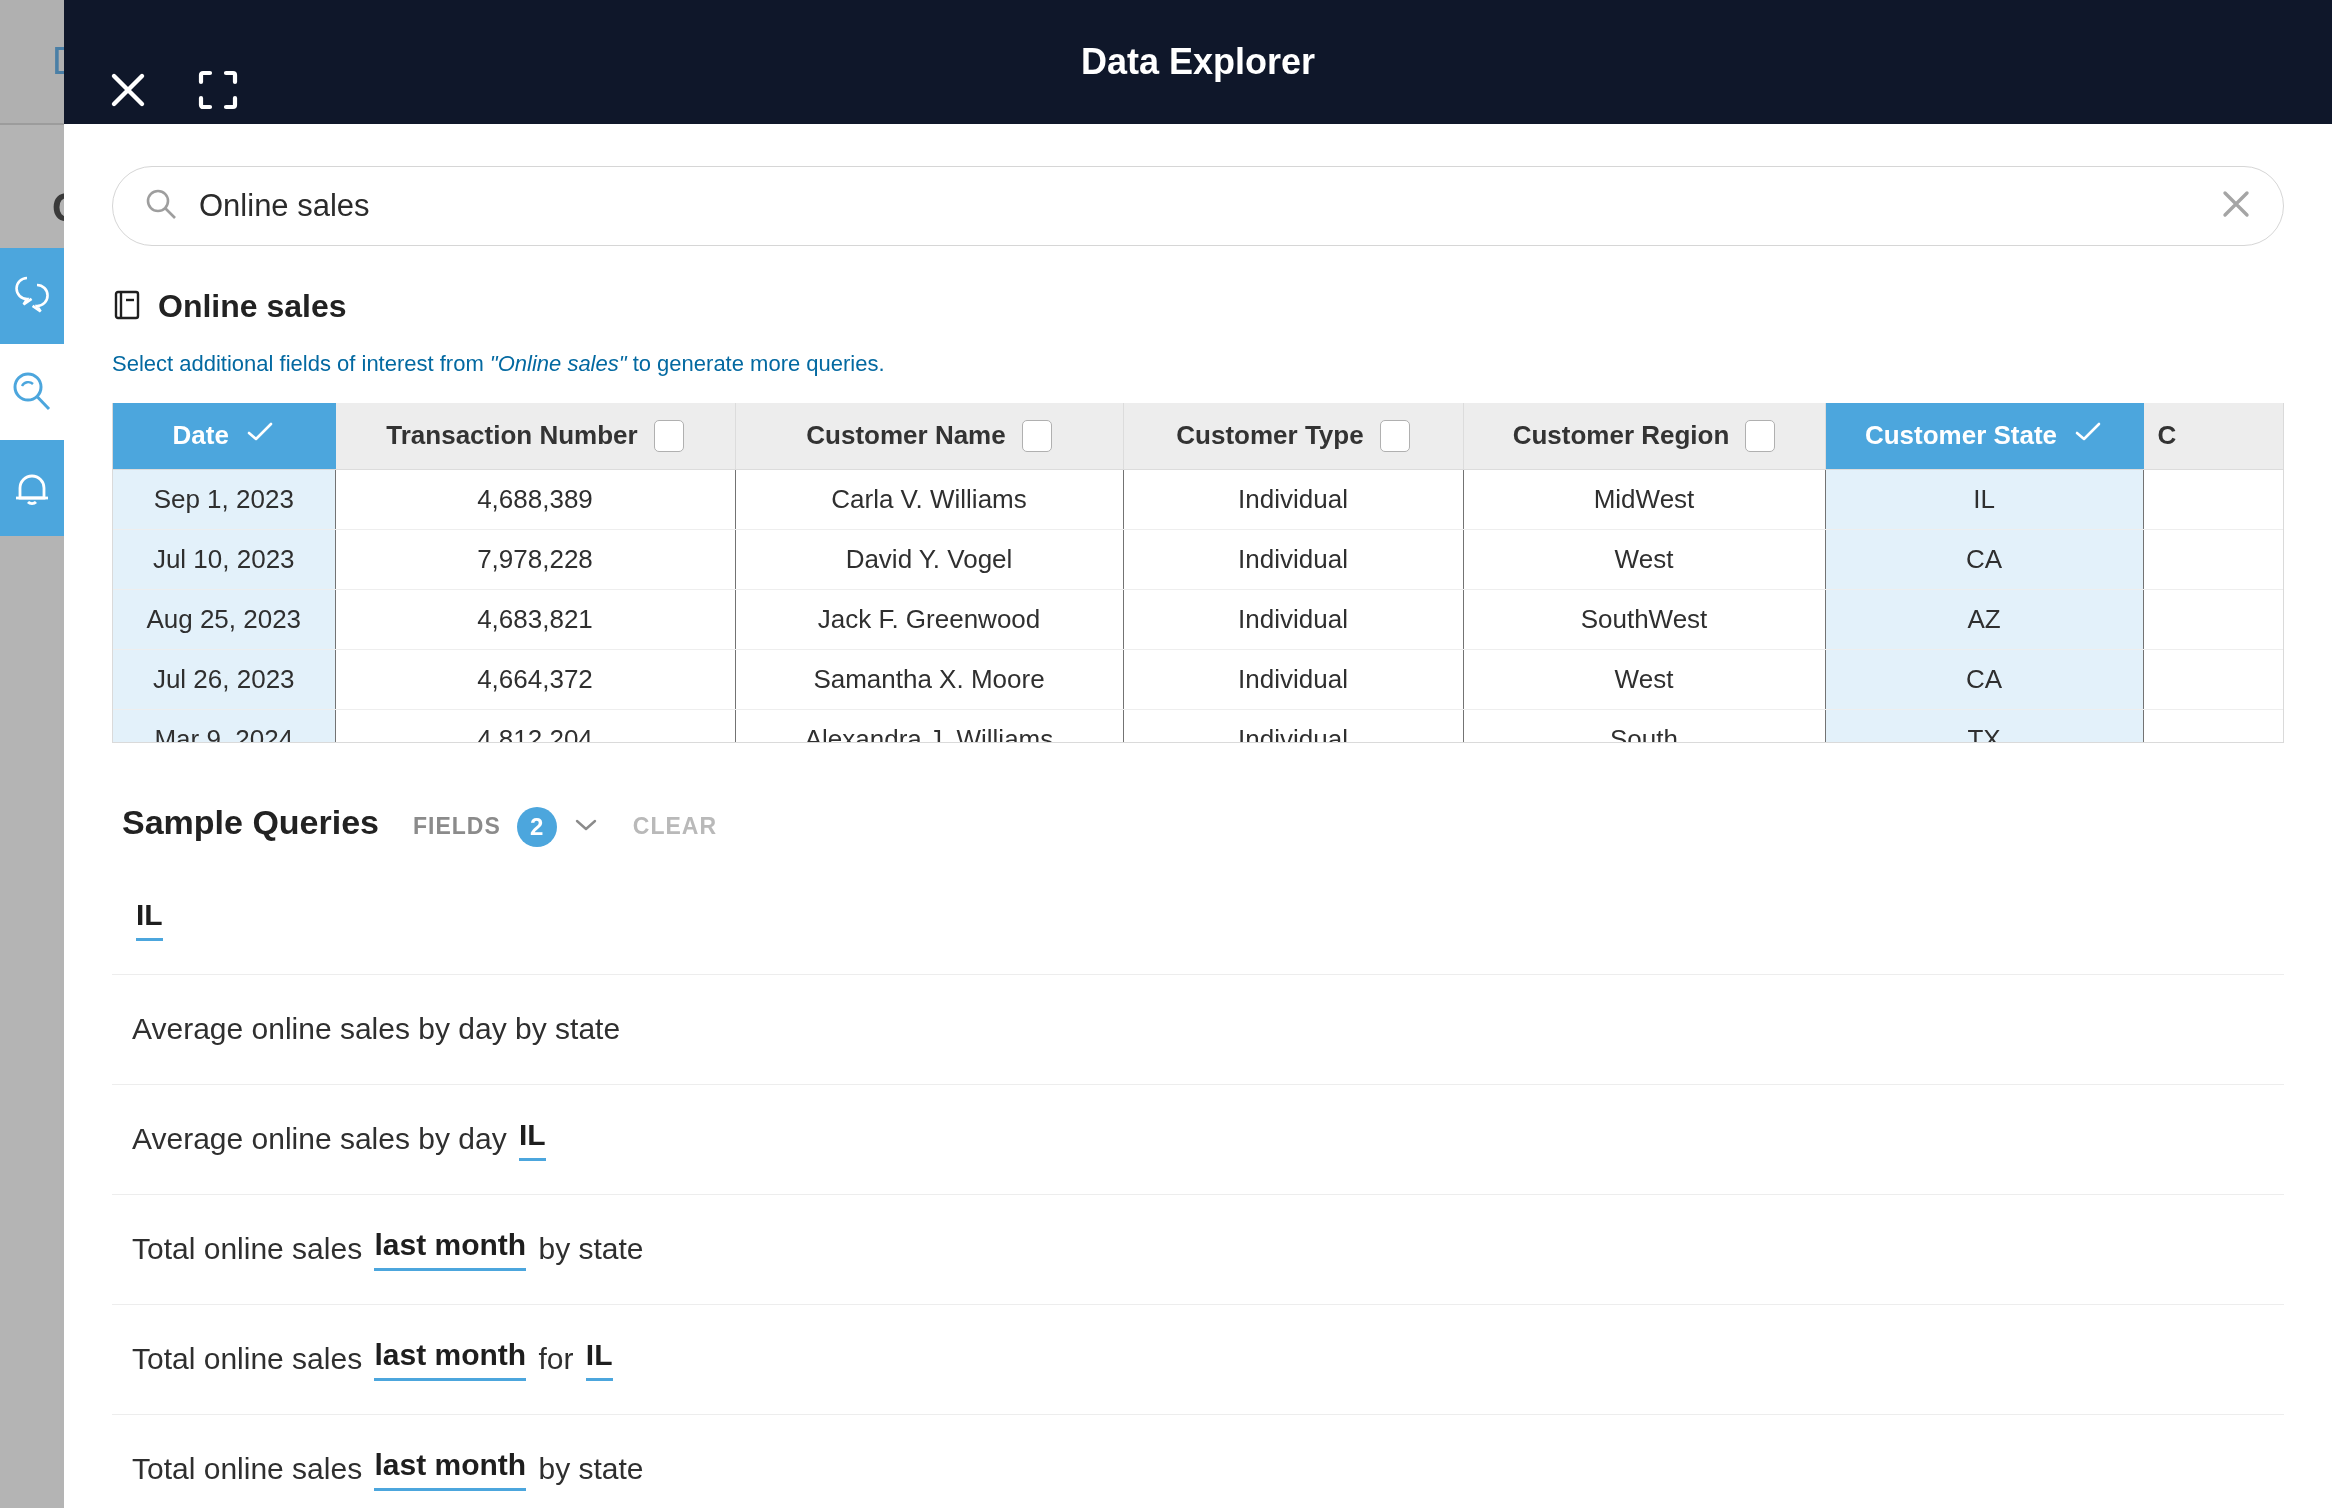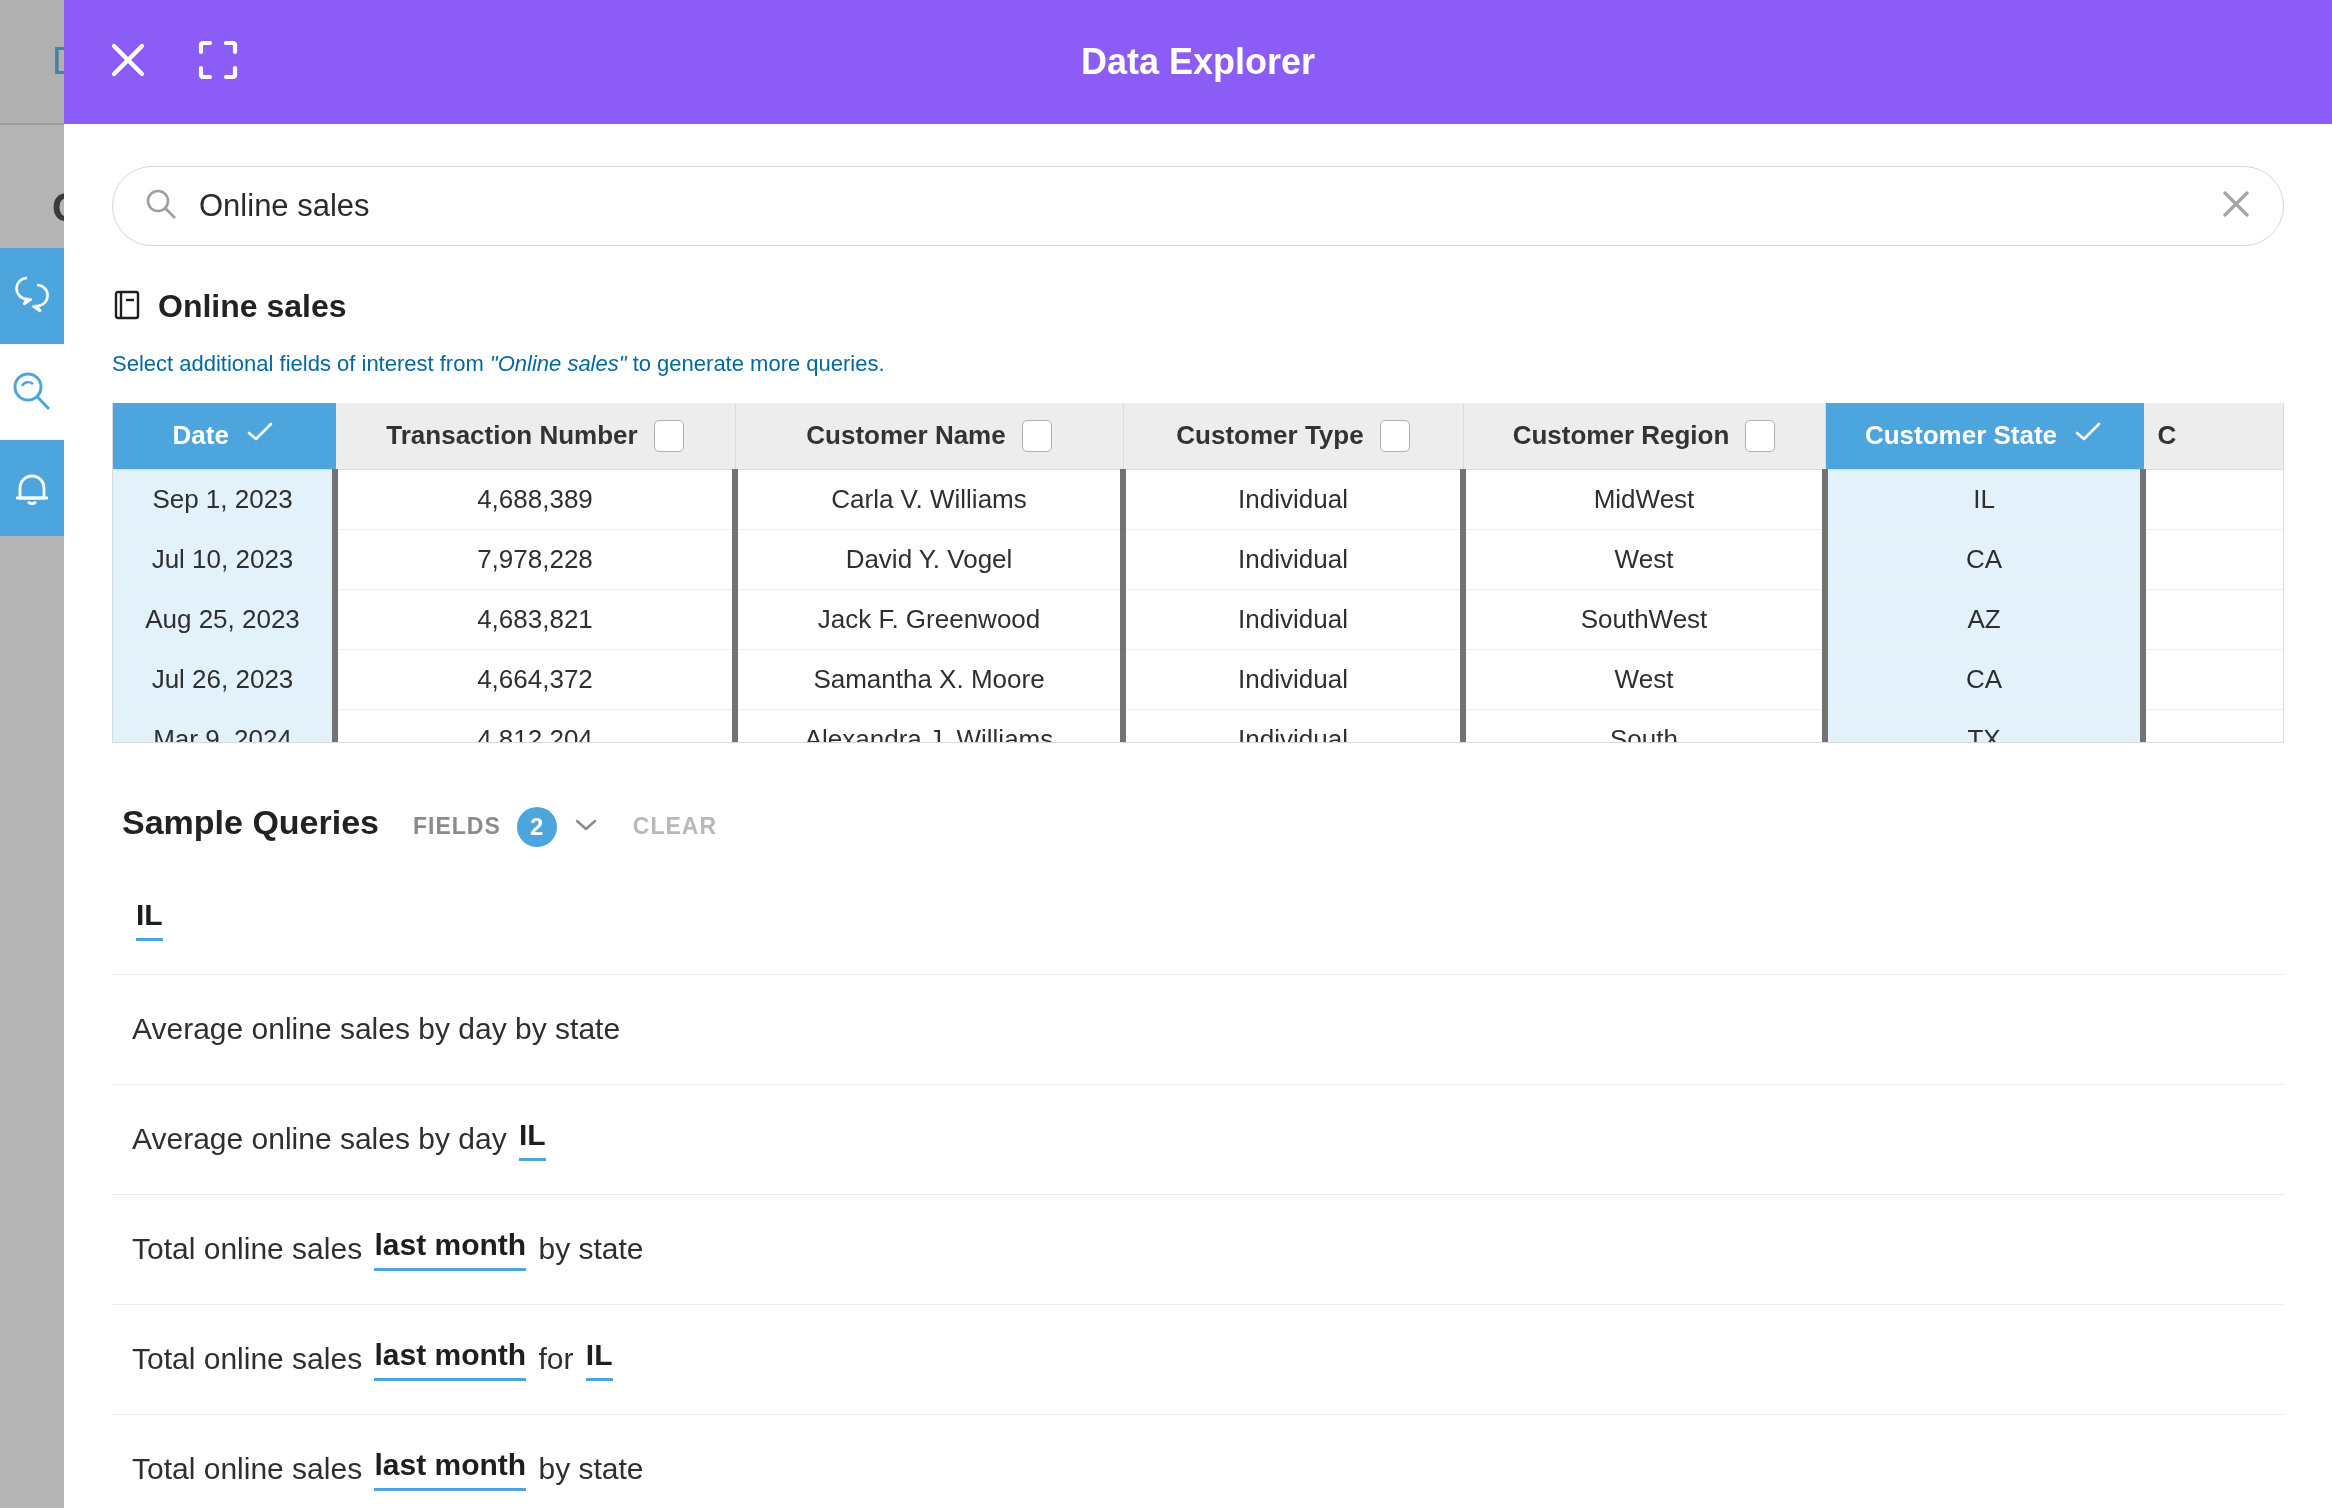--- a/index.html
+++ b/index.html
@@ -59,22 +59,22 @@
   .modal {
     position: absolute; left: 64px; top: 0;
     width: 2268px; height: 1508px;
     background: #ffffff;
     z-index: 20;
     display: flex; flex-direction: column;
     overflow: hidden;
   }
   .modal-header {
     position: relative; flex: 0 0 124px;
-    background: #8b5cf6;
-    display: flex; align-items: center;
+    background: #0f172a;
+    display: flex; align-items: flex-end;
   }
   .hdr-icons { display: flex; align-items: center; gap: 26px; padding-left: 32px; }
   .hdr-btn {
     width: 64px; height: 64px;
     display: flex; align-items: center; justify-content: center;
     cursor: pointer;
   }
   .modal-title {
     position: absolute; left: 0; right: 0; top: 0; bottom: 0;
     display: flex; align-items: center; justify-content: center;
@@ -141,21 +141,21 @@
   }
   th .th-in { display: flex; align-items: center; justify-content: center; gap: 16px; }
   .cb {
     width: 30px; height: 32px; border: 1.5px solid #b0b0b0; border-radius: 5px;
     background: #fff; flex: 0 0 auto; cursor: pointer;
   }
   .chk { display: block; }
   table.grid td {
     height: 60px;
     font-size: 26px; color: #2f2f2f; text-align: center;
-    border-right: 6px solid #737373;
+    border-right: 1px solid #737373;
     border-bottom: 1px solid #eeeeee;
     padding: 0 14px;
     white-space: nowrap;
     background: #fff;
   }
   table.grid td.sel { background: #e3f1fa; }
   .col-date { width: 222px; }
   .col-txn { width: 400px; }
   .col-name { width: 388px; }
   .col-type { width: 340px; }

